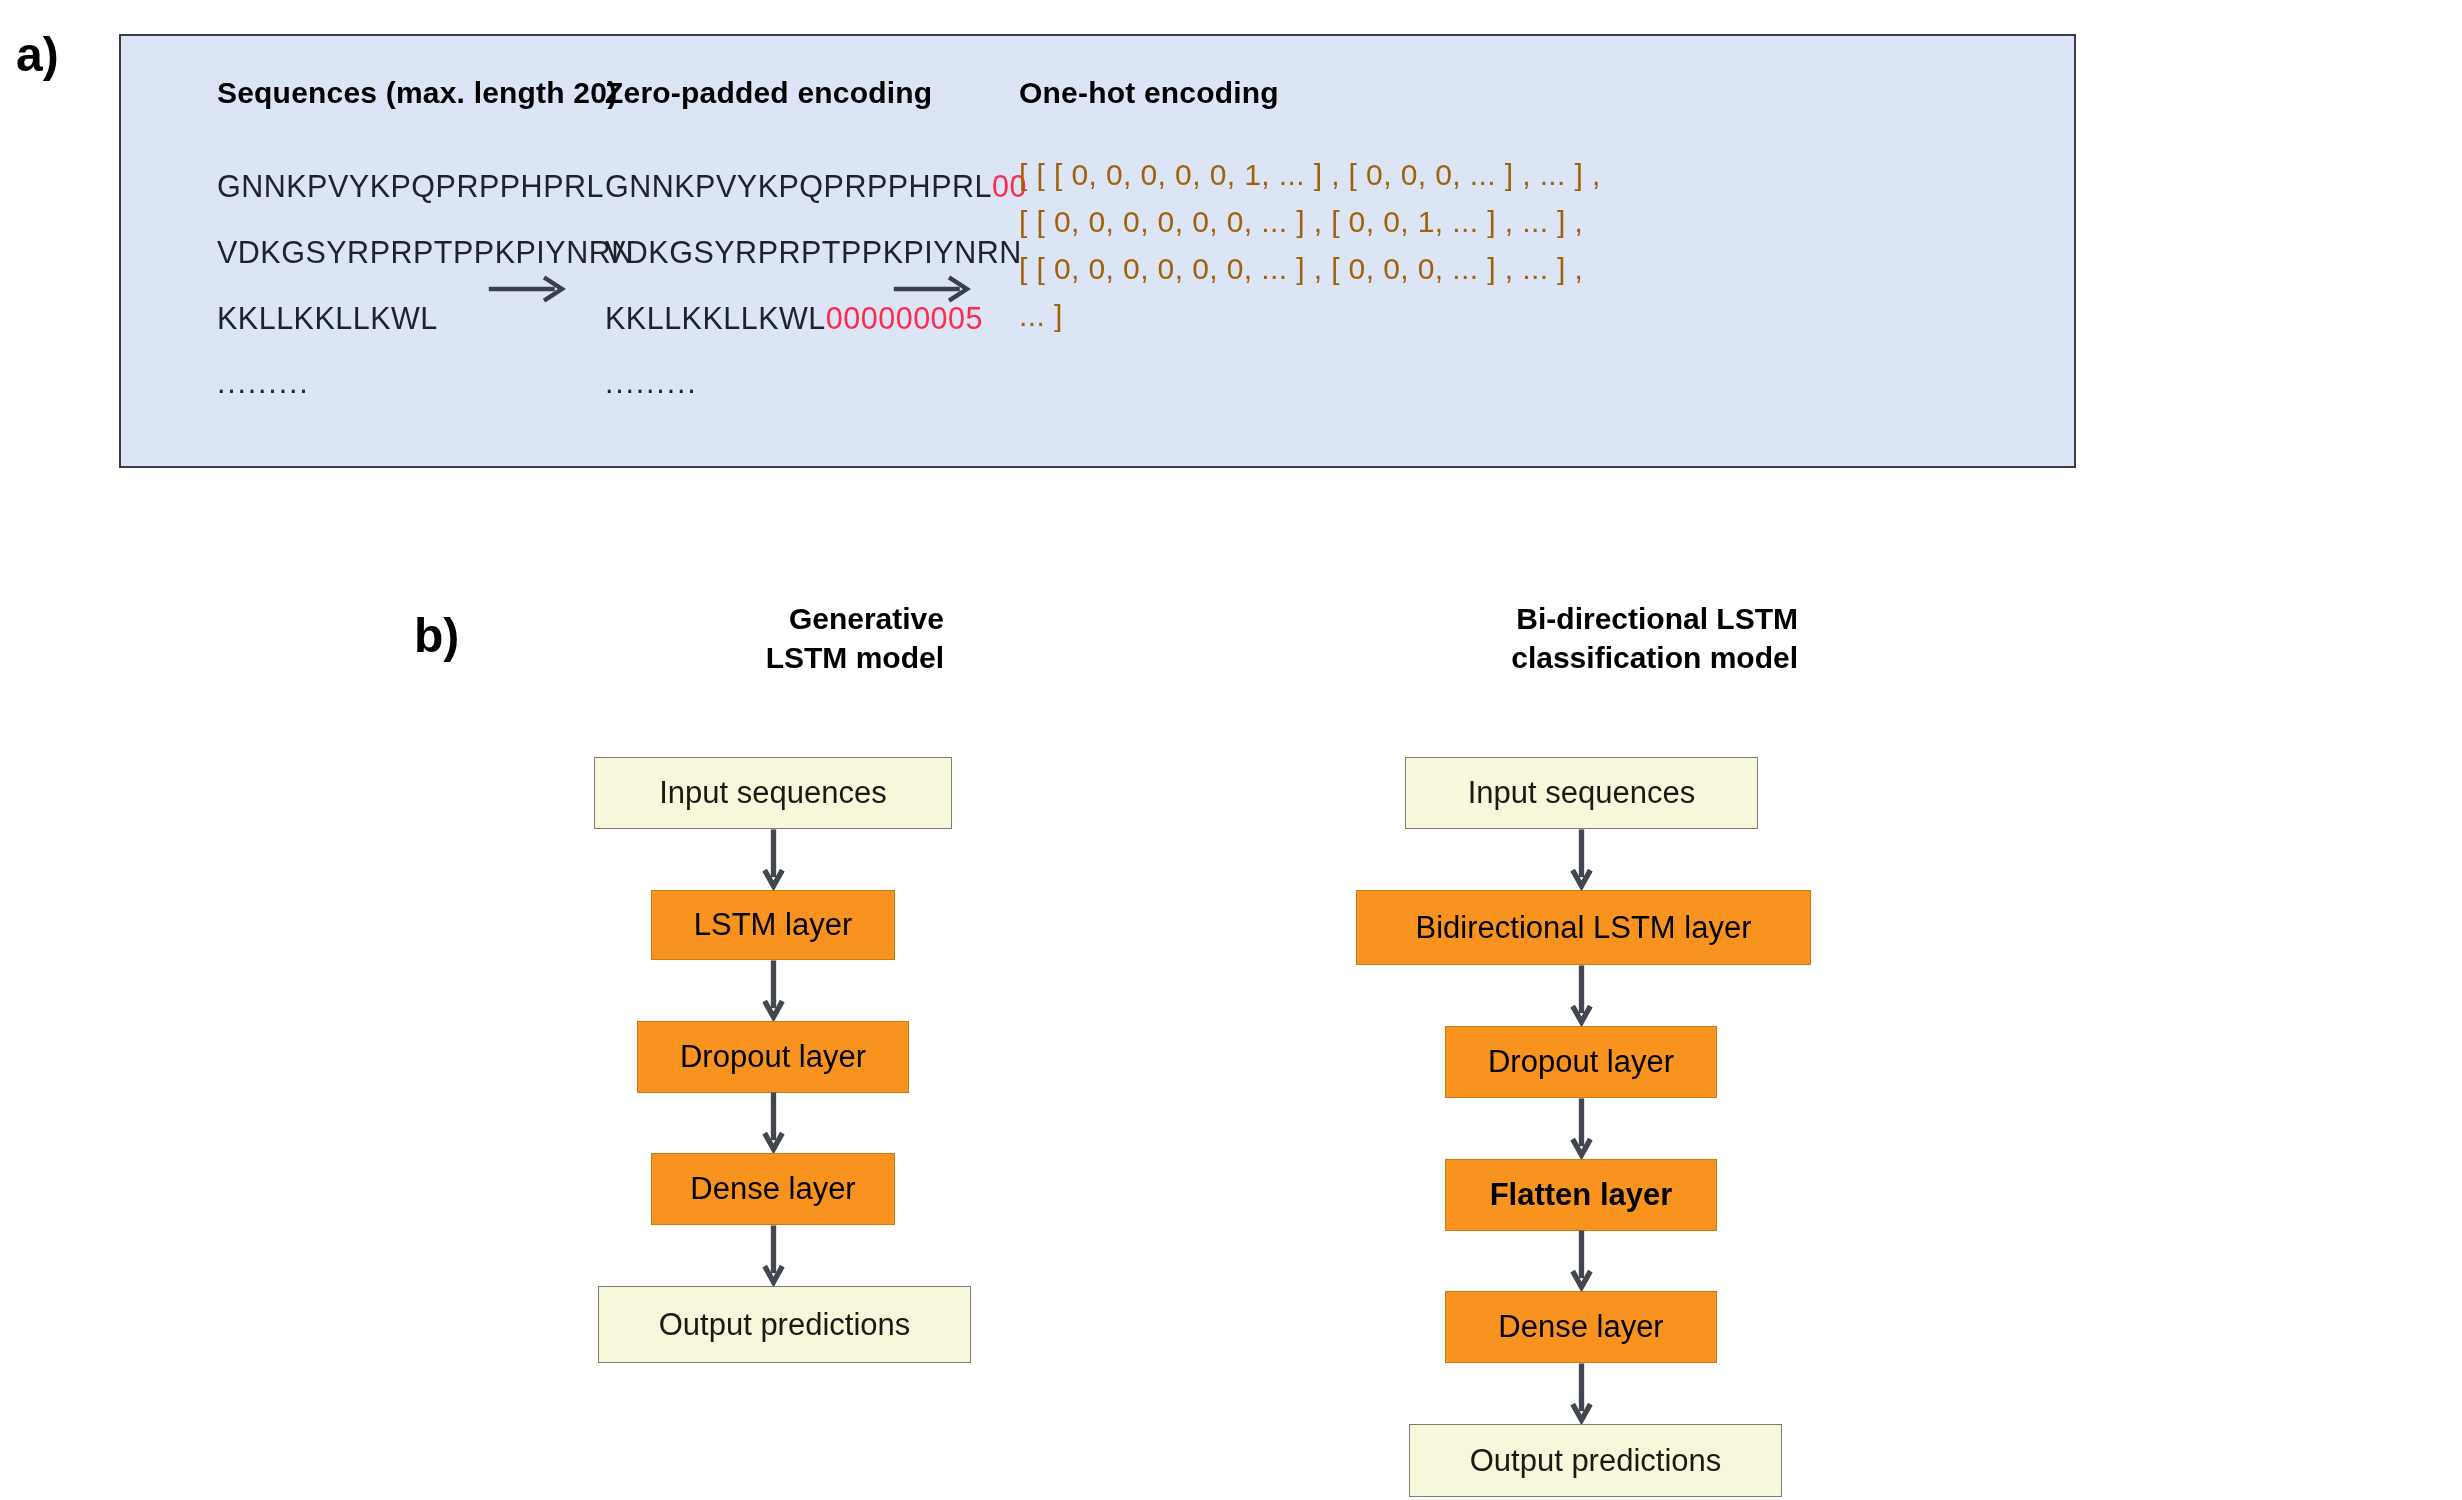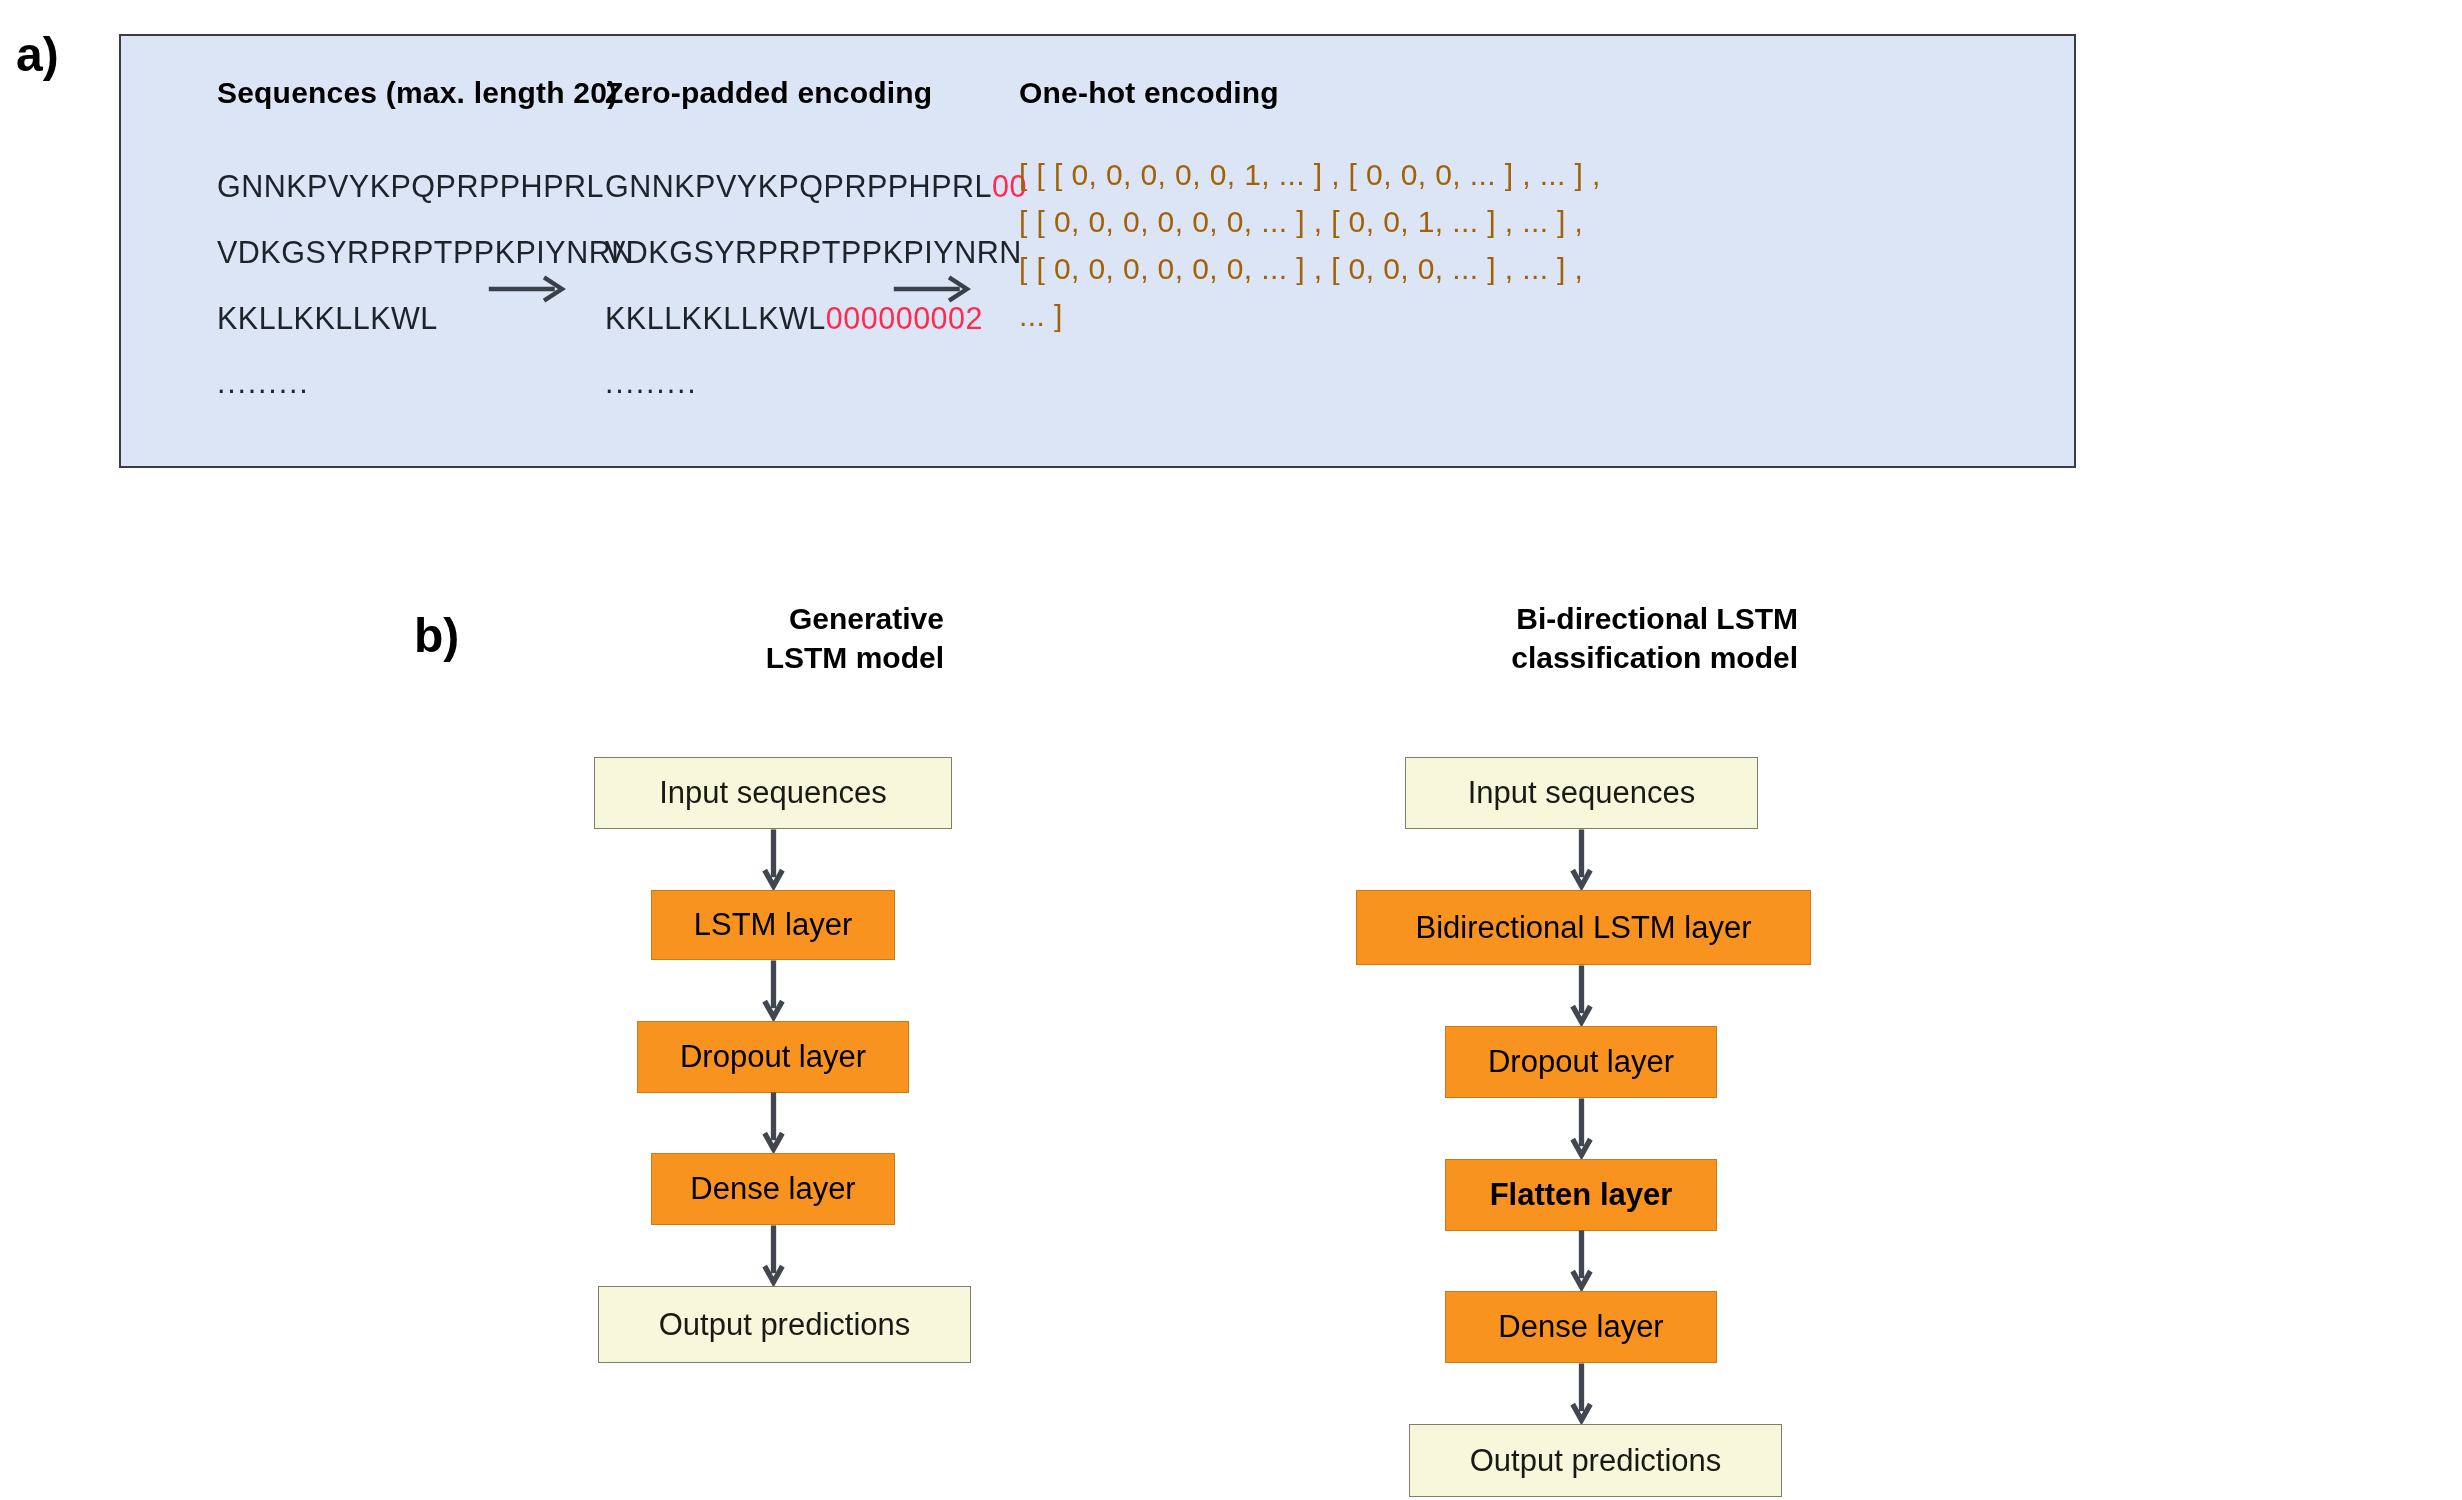--- a/index.html
+++ b/index.html
@@ -159,21 +159,21 @@
   <div class="col" id="col-zeropadded">
     <div class="col-heading">Zero-padded encoding</div>
     <div class="seq-list">
       <div class="seq-line">
         <span>GNNKPVYKPQPRPPHPRL</span><span class="pad">00</span>
       </div>
       <div class="seq-line">
         <span>VDKGSYRPRPTPPKPIYNRN</span><span class="pad"></span>
       </div>
       <div class="seq-line">
-        <span>KKLLKKLLKWL</span><span class="pad">000000002</span>
+        <span>KKLLKKLLKWL</span><span class="pad">000000005</span>
       </div>
       <div class="dots-line">.........</div>
     </div>
   </div>
 
   <div class="flow-arrow" id="arrow-pad-to-hot">
     <svg width="82" height="36" viewBox="0 0 92 40">
       <line x1="2" y1="20" x2="76" y2="20" stroke="#3a4049" stroke-width="5"></line>
       <polyline points="64,7 84,20 64,33" fill="none" stroke="#3a4049" stroke-width="5"></polyline>
     </svg>

